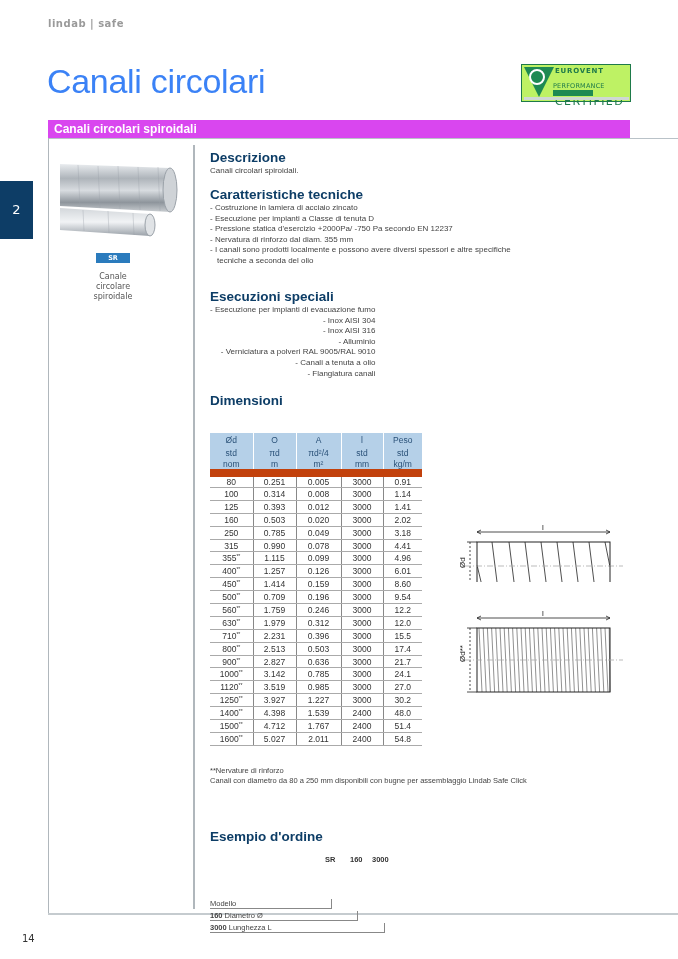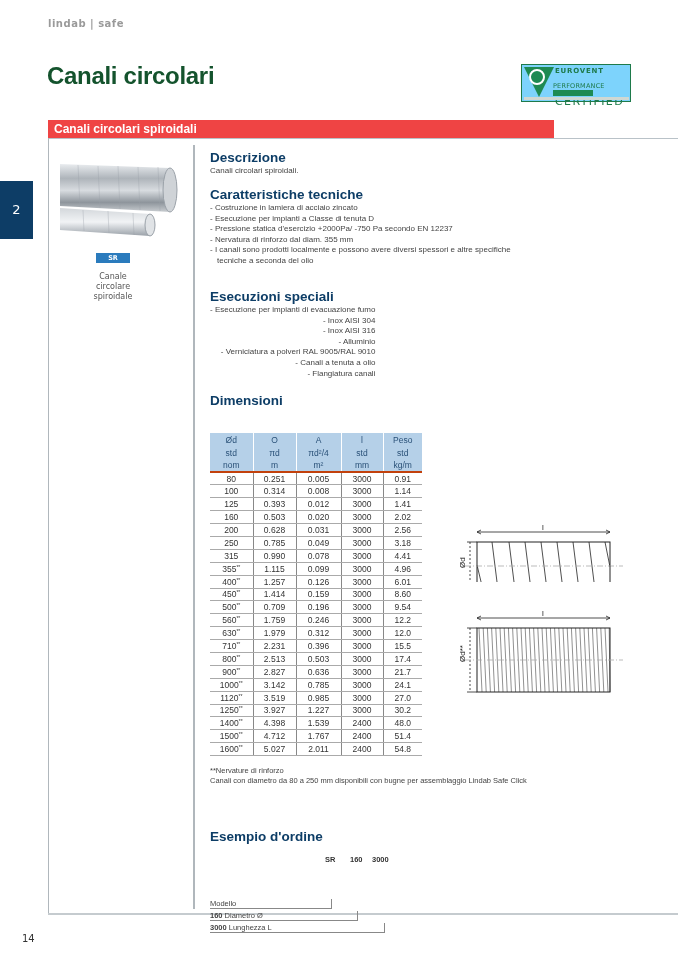--- a/index.html
+++ b/index.html
@@ -1,52 +1,52 @@
 <!DOCTYPE html>
 <html><head>
 <meta charset="utf-8">
 <style>
   * { box-sizing: border-box; margin: 0; padding: 0; }
   html, body { width: 678px; height: 959px; background: #ffffff; overflow: hidden; }
   body { position: relative; font-family: "DejaVu Sans", "Liberation Sans", sans-serif; color: #333; }
 
   .brand { position: absolute; left: 48px; top: 18px; font-size: 10px; font-weight: bold; color: #9a9a9a; letter-spacing: 0.5px; }
-  .page-title { position: absolute; left: 47px; top: 62px; font-size: 24px; font-weight: 700; color: #14532d; font-family: "Liberation Sans", sans-serif; letter-spacing: -0.3px; }
-
-  .eurovent { position: absolute; left: 521px; top: 64px; width: 110px; height: 38px; border: 1px solid #1e7a4a; background: #7dd3fc; }
+  .page-title { position: absolute; left: 47px; top: 62px; font-size: 34px; font-weight: 400; color: #3b82f6; font-family: "Liberation Sans", sans-serif; letter-spacing: -0.3px; }
+
+  .eurovent { position: absolute; left: 521px; top: 64px; width: 110px; height: 38px; border: 1px solid #1e7a4a; background: #bef264; }
   .eurovent .tri { position: absolute; left: 2px; top: 2px; width: 0; height: 0; border-left: 15px solid transparent; border-right: 15px solid transparent; border-top: 30px solid #1e8a52; }
   .eurovent .circ { position: absolute; left: 7px; top: 4px; width: 16px; height: 16px; border-radius: 50%; border: 2px solid #fff; }
   .eurovent .l1 { position: absolute; left: 33px; top: 2px; font-size: 7px; font-weight: bold; color: #1e7a4a; letter-spacing: 0.8px; }
   .eurovent .l2 { position: absolute; left: 33px; top: 10px; font-size: 11px; color: #1e7a4a; letter-spacing: 1.4px; margin-top: 20px; }
   .eurovent .l3 { position: absolute; left: 31px; top: 17px; font-size: 6.5px; color: #1e7a4a; letter-spacing: 0.2px; }
   .eurovent .bar { position: absolute; left: 31px; top: 25px; width: 40px; height: 6px; background: #1e8a52; }
   .eurovent .url { position: absolute; left: 2px; top: 32px; width: 105px; height: 3px; background: #cfd8d3; }
 
-  .section-bar { position: absolute; left: 48px; top: 120px; width: 506px; height: 18px; background: #ef4444; }
+  .section-bar { position: absolute; left: 48px; top: 120px; width: 582px; height: 18px; background: #d946ef; }
   .section-bar span { position: absolute; left: 6px; top: 2px; color: #fff; font-size: 12px; font-weight: bold; font-family: "Liberation Sans", sans-serif; }
   .section-rule { position: absolute; left: 48px; top: 138px; width: 630px; height: 1px; background: #b9c2c8; }
 
   .chapter-tab { position: absolute; left: 0; top: 181px; width: 33px; height: 58px; background: #0d3d66; color: #fff; font-size: 13px; text-align: center; line-height: 58px; }
 
   .frame-left { position: absolute; left: 48px; top: 138px; width: 1px; height: 776px; background: #b0b7bc; }
   .frame-bottom { position: absolute; left: 48px; top: 913px; width: 630px; height: 2px; background: #c5cbcf; }
   .col-divider { position: absolute; left: 193px; top: 145px; width: 2px; height: 764px; background: #b0b7bc; }
 
   .product-img { position: absolute; left: 58px; top: 160px; width: 120px; height: 78px; }
   .sr-badge { position: absolute; left: 96px; top: 253px; width: 34px; height: 10px; background: #2a7bbd; color: #fff; font-size: 6.5px; font-weight: bold; text-align: center; line-height: 10px; }
   .product-caption { position: absolute; left: 80px; top: 272px; width: 66px; text-align: center; font-size: 8px; line-height: 10px; color: #555; }
 
   .h { position: absolute; left: 210px; color: #0d3d66; font-weight: bold; font-family: "Liberation Sans", sans-serif; font-size: 13.5px; }
   .txt { position: absolute; left: 210px; font-size: 8px; line-height: 10.6px; color: #444; font-family: "Liberation Sans", sans-serif; }
   .txt div { white-space: nowrap; }
 
   table.dims { position: absolute; left: 210px; top: 433px; border-collapse: collapse; font-family: "Liberation Sans", sans-serif; font-size: 8.5px; color: #333; }
   table.dims th { background: #b5d0e8; color: #2a5178; font-weight: normal; height: 13px; padding: 0; text-align: center; border-right: 1px solid #fff; }
   table.dims th:last-child { border-right: none; }
-  table.dims thead tr:last-child th { border-bottom: 2px solid #c2410c; }
+  table.dims thead tr:last-child th { border-bottom: 8px solid #c2410c; }
   table.dims td { height: 12.9px; padding: 0; text-align: center; border-right: 1px solid #888; border-bottom: 1px solid #aaa; }
   table.dims td:last-child { border-right: none; }
   table.dims col.c1 { width: 43px; } table.dims col.c2 { width: 43px; } table.dims col.c3 { width: 45px; } table.dims col.c4 { width: 42px; } table.dims col.c5 { width: 39px; }
   sup { font-size: 5px; vertical-align: 3px; }
 
   .drawing { position: absolute; }
 
   .notes { position: absolute; left: 210px; top: 766px; font-size: 7.5px; line-height: 10px; color: #444; font-family: "Liberation Sans", sans-serif; }
 
   .order { position: absolute; left: 210px; top: 853px; width: 190px; height: 46px; font-family: "Liberation Sans", sans-serif; font-size: 7.5px; color: #444; }
@@ -199,27 +199,20 @@
         <td>0.012</td>
         <td>3000</td>
         <td>1.41</td>
       </tr>
       <tr>
         <td>160</td>
         <td>0.503</td>
         <td>0.020</td>
         <td>3000</td>
         <td>2.02</td>
-      </tr>
-      <tr>
-        <td>200</td>
-        <td>0.628</td>
-        <td>0.031</td>
-        <td>3000</td>
-        <td>2.56</td>
       </tr>
       <tr>
         <td>250</td>
         <td>0.785</td>
         <td>0.049</td>
         <td>3000</td>
         <td>3.18</td>
       </tr>
       <tr>
         <td>315</td>

